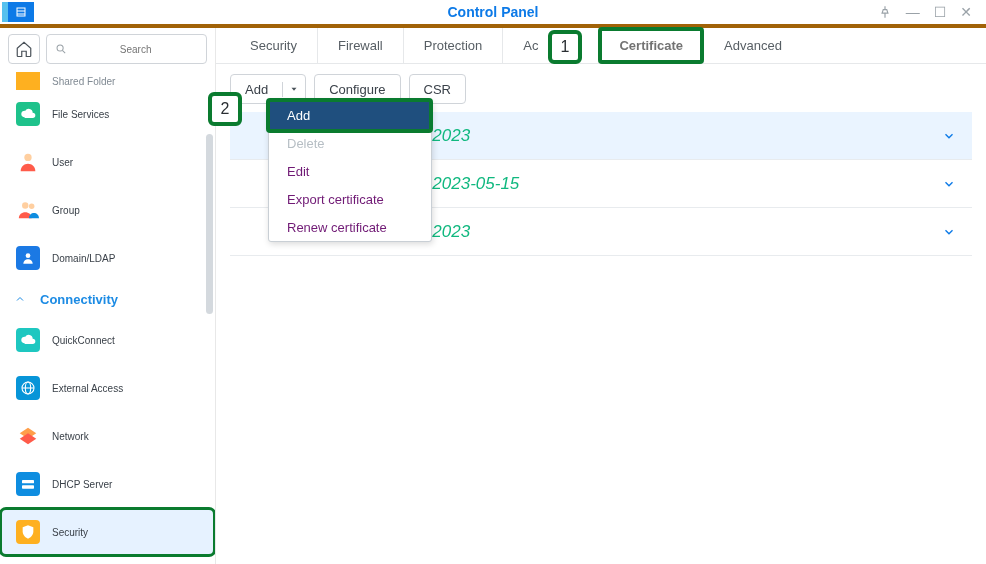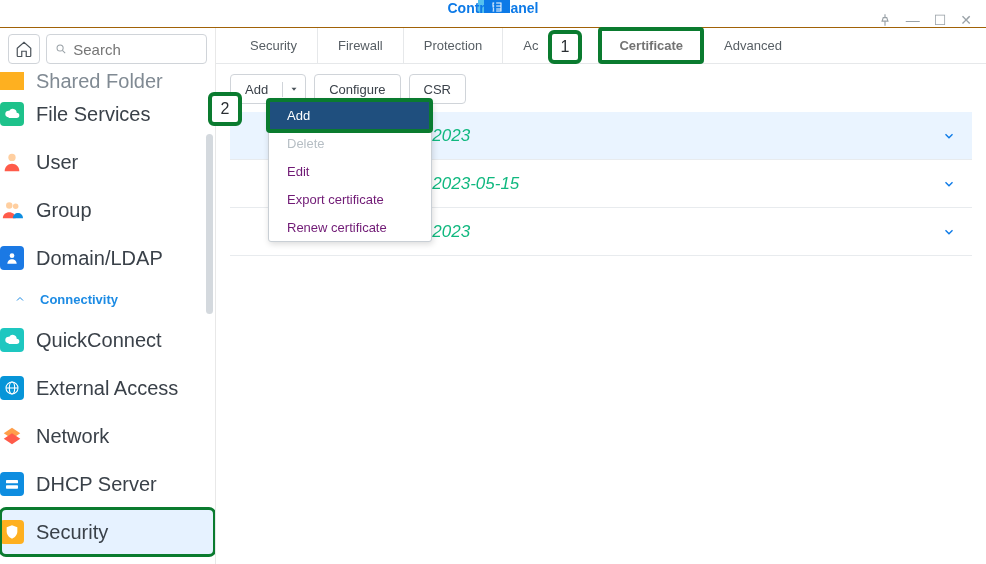--- a/index.html
+++ b/index.html
@@ -1,38 +1,38 @@
 <!DOCTYPE html>
 <html><head>
 <meta charset="utf-8">
 <style>
   * { box-sizing: border-box; margin: 0; padding: 0; font-family: -apple-system, "Segoe UI", Arial, sans-serif; }
   body { width: 986px; height: 564px; background: #f5f5f5; position: relative; overflow: hidden; }
 
-  .titlebar { height: 28px; display: flex; align-items: center; background: #fff; border-bottom: 1px solid #a16207; position: relative; flex-direction: column; }
+  .titlebar { height: 28px; display: flex; align-items: center; background: #fff; border-bottom: 4px solid #a16207; position: relative; }
   .app-icon { width: 32px; height: 20px; margin-left: 2px; background: #0d7ae7; border-left: 6px solid #56c1ee; display:flex; align-items:center; justify-content:center;}
   .app-icon svg { width:12px;height:12px;}
   .title-text { position:absolute; left:50%; transform:translateX(-50%); font-size:14px; font-weight:700; color:#0d7ae7; }
   .win-controls { margin-left:auto; display:flex; gap:14px; padding-right:14px; color:#9aa2a8; }
   .win-controls span { font-size:14px; cursor:pointer; line-height:1;}
   .pin-icon svg { width:14px;height:14px; }
 
   .content { display:flex; height:calc(100% - 28px); background:#fff; }
 
   
   .sidebar { width:216px; background:#fff; border-right:1px solid #e8e8e8; position:relative; }
   .sidebar-top { display:flex; padding:6px 8px; gap:6px; align-items:center; }
   .home-btn { width:32px; height:30px; border:1px solid #d0d4d9; background:#fff; border-radius:4px; display:flex;align-items:center;justify-content:center; cursor:pointer;}
   .home-btn svg{width:18px;height:18px;}
   .search-wrap { flex:1; height:30px; border:1px solid #d0d4d9; border-radius:4px; display:flex; align-items:center; padding:0 8px; }
   .search-wrap svg{width:14px;height:14px;color:#98a0a6;margin-right:6px;}
-  .search-wrap input{border:none;outline:none;width:100%;font-size:15px;color:#5f6b73;}
+  .search-wrap input{border:none;outline:none;width:100%;font-size:10px;color:#5f6b73;text-align:center;}
 
   .side-list { margin-top:2px; height:calc(100% - 42px); overflow:hidden; position:relative;}
-  .side-item { display:flex; align-items:center; height:48px; font-size:20px; color:#3a4149; cursor:pointer; gap:12px;}
+  .side-item { display:flex; align-items:center; height:48px; padding-left:16px; font-size:10px; color:#3a4149; cursor:pointer; gap:12px;}
   .side-item .icon-box{width:24px;height:24px;border-radius:4px;display:flex;align-items:center;justify-content:center;color:#fff;}
   .side-item.partial{height:18px;overflow:hidden;color:#808a93;}
   .side-item.partial .icon-box{background:#feb020;}
   .side-cat { display:flex;align-items:center;height:34px;padding-left:14px;font-size:13px;font-weight:600;color:#1c8be4;gap:14px;}
   .side-cat svg{width:12px;height:12px;}
   .side-item.sel{background:#e6f2ff;}
   .side-item.sel-outline{outline:3px solid #0a7b2f;outline-offset:-2px;border-radius:6px;}
 
   .ic-folder{background:#feb020;}
   .ic-cloud{background:#1ec28b;}

